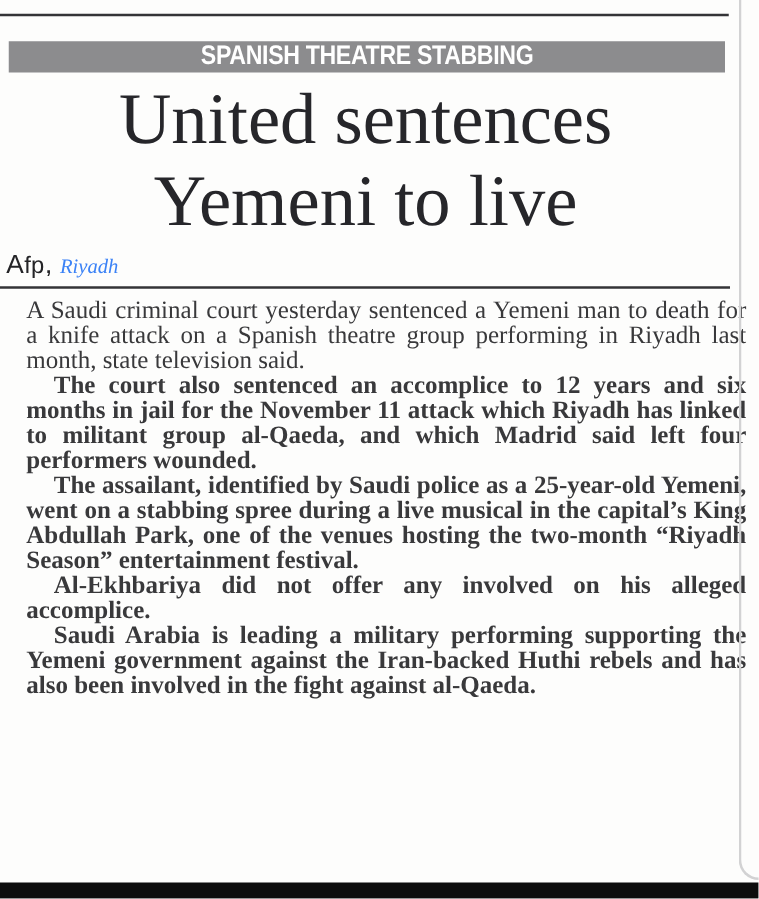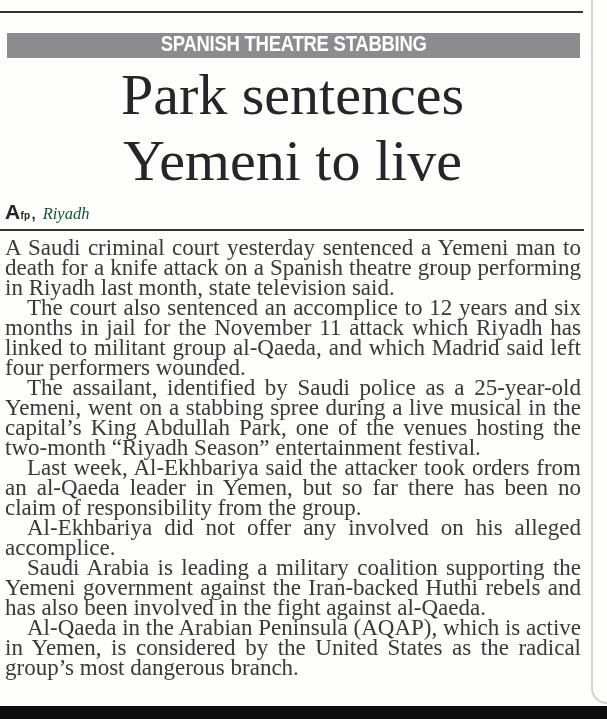--- a/index.html
+++ b/index.html
@@ -53,54 +53,54 @@
   .byline {
     position: absolute;
     left: 5px; top: 200px;
     width: 575px;
     height: 26px;
     color: #242427;
   }
   .byline-agency {
     display: inline-block;
     font-family: "Liberation Sans", sans-serif;
-    font-weight: 700;
-    font-size: 10px;
+    font-weight: 400;
+    font-size: 19px;
     letter-spacing: 0.3px;
   }
   .byline-agency::first-letter { font-size: 21px; }
   .byline-comma {
     font-family: "Liberation Sans", sans-serif;
     font-weight: 700;
     font-size: 15px;
     margin-left: 1px;
     margin-right: 7px;
   }
   .byline-location {
     font-style: italic;
     font-size: 16.5px;
-    color: #14532d;
+    color: #3b82f6;
   }
   .byline-rule {
     position: absolute;
     left: 0; top: 229px;
     width: 584px; height: 2px;
     background: var(--rule, #343437);
   }
   .article-body {
     position: absolute;
-    left: 5px; top: 238px;
+    left: 21px; top: 238px;
     width: 576px;
     color: var(--body-text, #39393b);
-    font-size: 23px;
+    font-size: 20px;
     line-height: 20px;
     text-align: justify;
   }
   .article-body p { margin: 0; }
-  .article-body p + p { text-indent: 22px; }
+  .article-body p + p { text-indent: 22px; font-weight: bold; }
   .column-divider {
     position: absolute;
     left: 591px; top: -20px;
     width: 60px; height: 722px;
     border-left: 2px solid var(--divider, #d2d2d3);
     border-bottom: 2px solid var(--divider, #d2d2d3);
     border-bottom-left-radius: 16px;
   }
   .bottom-bar {
     position: absolute;
@@ -114,37 +114,35 @@
 
 <div class="page">
 
   <div class="top-rule"></div>
 
   <div class="kicker-bar">
     <span class="kicker-label">SPANISH THEATRE STABBING</span>
   </div>
 
   <div class="headline">
-    <div>Park sentences</div>
+    <div>United sentences</div>
     <div>Yemeni to live</div>
   </div>
 
   <div class="byline">
     <span class="byline-agency">Afp</span><span class="byline-comma">,</span><span class="byline-location">Riyadh</span>
   </div>
 
   <div class="byline-rule"></div>
 
   <div class="article-body">
       <p>A Saudi criminal court yesterday sentenced a Yemeni man to death for a knife attack on a Spanish theatre group performing in Riyadh last month, state television said.</p>
       <p>The court also sentenced an accomplice to 12 years and six months in jail for the November 11 attack which Riyadh has linked to militant group al-Qaeda, and which Madrid said left four performers wounded.</p>
       <p>The assailant, identified by Saudi police as a 25-year-old Yemeni, went on a stabbing spree during a live musical in the capital’s King Abdullah Park, one of the venues hosting the two-month “Riyadh Season” entertainment festival.</p>
-      <p>Last week, Al-Ekhbariya said the attacker took orders from an al-Qaeda leader in Yemen, but so far there has been no claim of responsibility from the group.</p>
       <p>Al-Ekhbariya did not offer any involved on his alleged accomplice.</p>
-      <p>Saudi Arabia is leading a military coalition supporting the Yemeni government against the Iran-backed Huthi rebels and has also been involved in the fight against al-Qaeda.</p>
-      <p>Al-Qaeda in the Arabian Peninsula (AQAP), which is active in Yemen, is considered by the United States as the radical group’s most dangerous branch.</p>
+      <p>Saudi Arabia is leading a military performing supporting the Yemeni government against the Iran-backed Huthi rebels and has also been involved in the fight against al-Qaeda.</p>
     </div>
 
   <div class="column-divider"></div>
 
   <div class="bottom-bar"></div>
 
 </div>
 
 </body></html>

